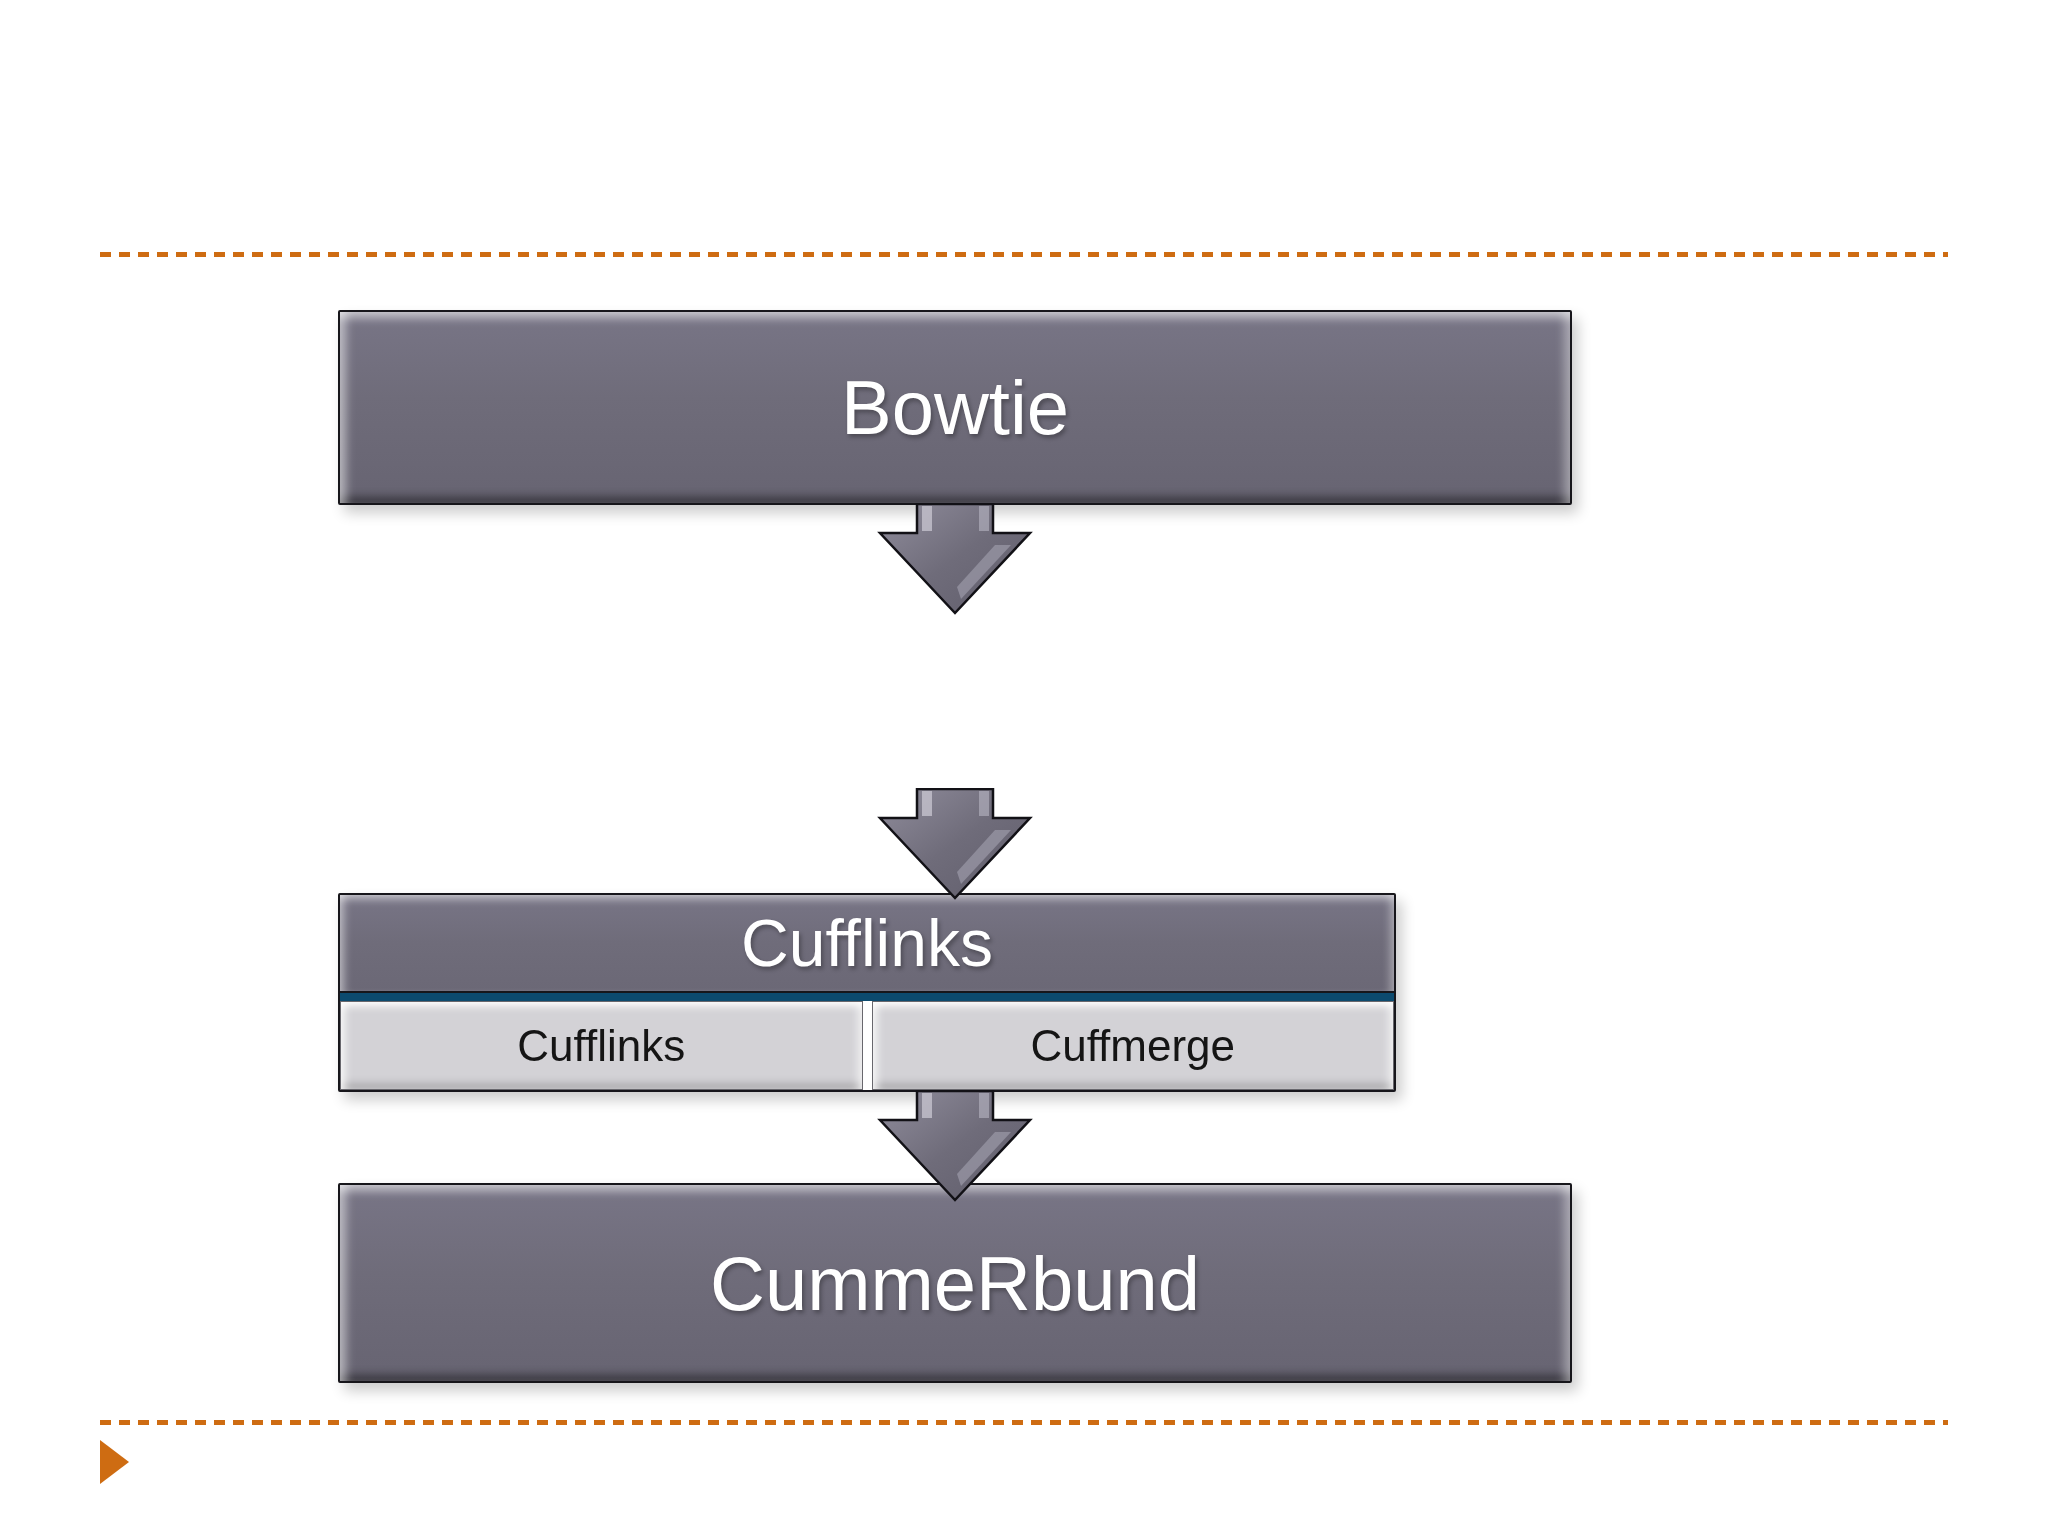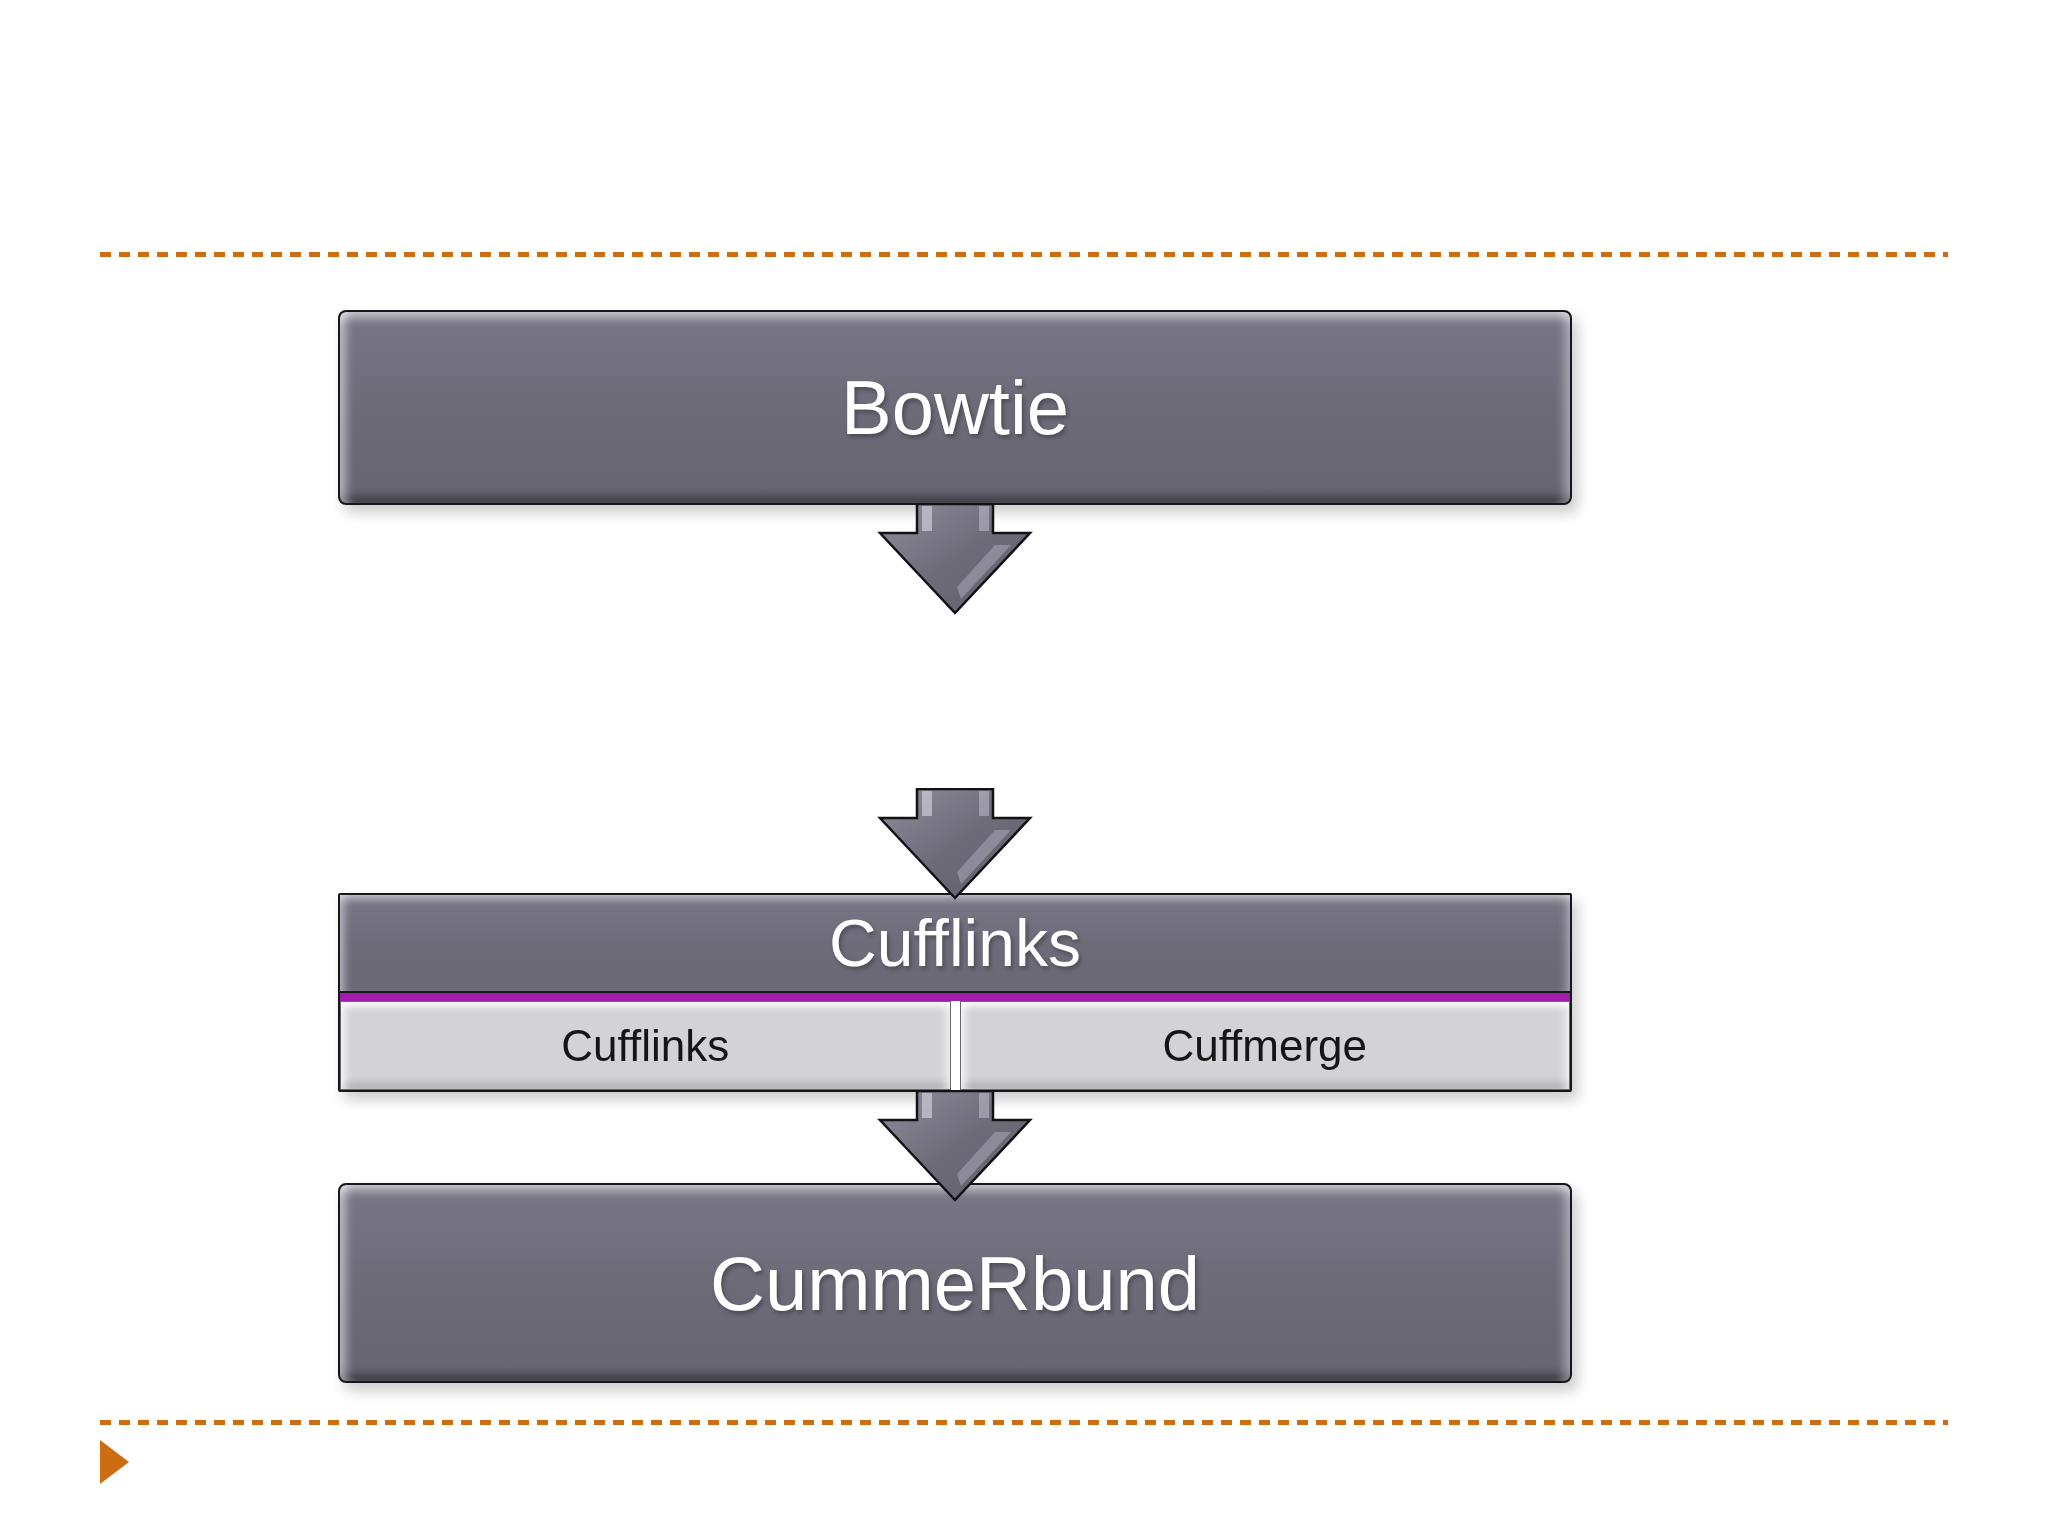--- a/index.html
+++ b/index.html
@@ -38,21 +38,21 @@
       transparent 11px, transparent 19px);
   }
   .dashed-rule.top { top:252px; }
   .dashed-rule.bottom { top:1420px; }
 
   
   .pbox {
     position:absolute;
     left:338px; width:1234px;
     border:2px solid var(--box-border);
-    border-radius:8px;
+    border-radius:2px;
     background:linear-gradient(180deg, #787586 0%, var(--box-fill) 45%, #676472 100%);
     box-shadow:
       inset 0 12px 10px -6px rgba(255,255,255,.55),
       inset 12px 0 10px -6px rgba(255,255,255,.50),
       inset -12px 0 10px -6px rgba(255,255,255,.38),
       inset 0 -12px 10px -6px rgba(0,0,0,.45),
       6px 8px 14px rgba(0,0,0,.20);
     display:flex; align-items:center; justify-content:center;
     z-index:2;
   }
@@ -62,24 +62,24 @@
     text-shadow:2px 3px 4px rgba(0,0,0,.30);
     white-space:nowrap;
   }
   .pbox-bowtie      { top:310px;  height:195px; }
   .pbox-tophat      { top:602px;  height:188px; }
   .pbox-cummerbund  { top:1183px; height:200px; }
 
   
   .cuff-block {
     position:absolute;
-    left:338px; top:893px; width:1234px; height:199px;
+    left:338px; top:893px; width:1058px; height:199px;
     border:2px solid var(--box-border);
     border-radius:2px;
-    background:#a21caf;
+    background:#0c4a6e;
     box-shadow:6px 8px 14px rgba(0,0,0,.20);
     display:flex; flex-direction:column;
     z-index:2;
     gap:8px;
   }
   .cuff-header {
     flex:0 0 98px;
     border-bottom:2px solid var(--box-border);
     background:linear-gradient(180deg, #787586 0%, var(--box-fill) 50%, #6B6876 100%);
     box-shadow:

